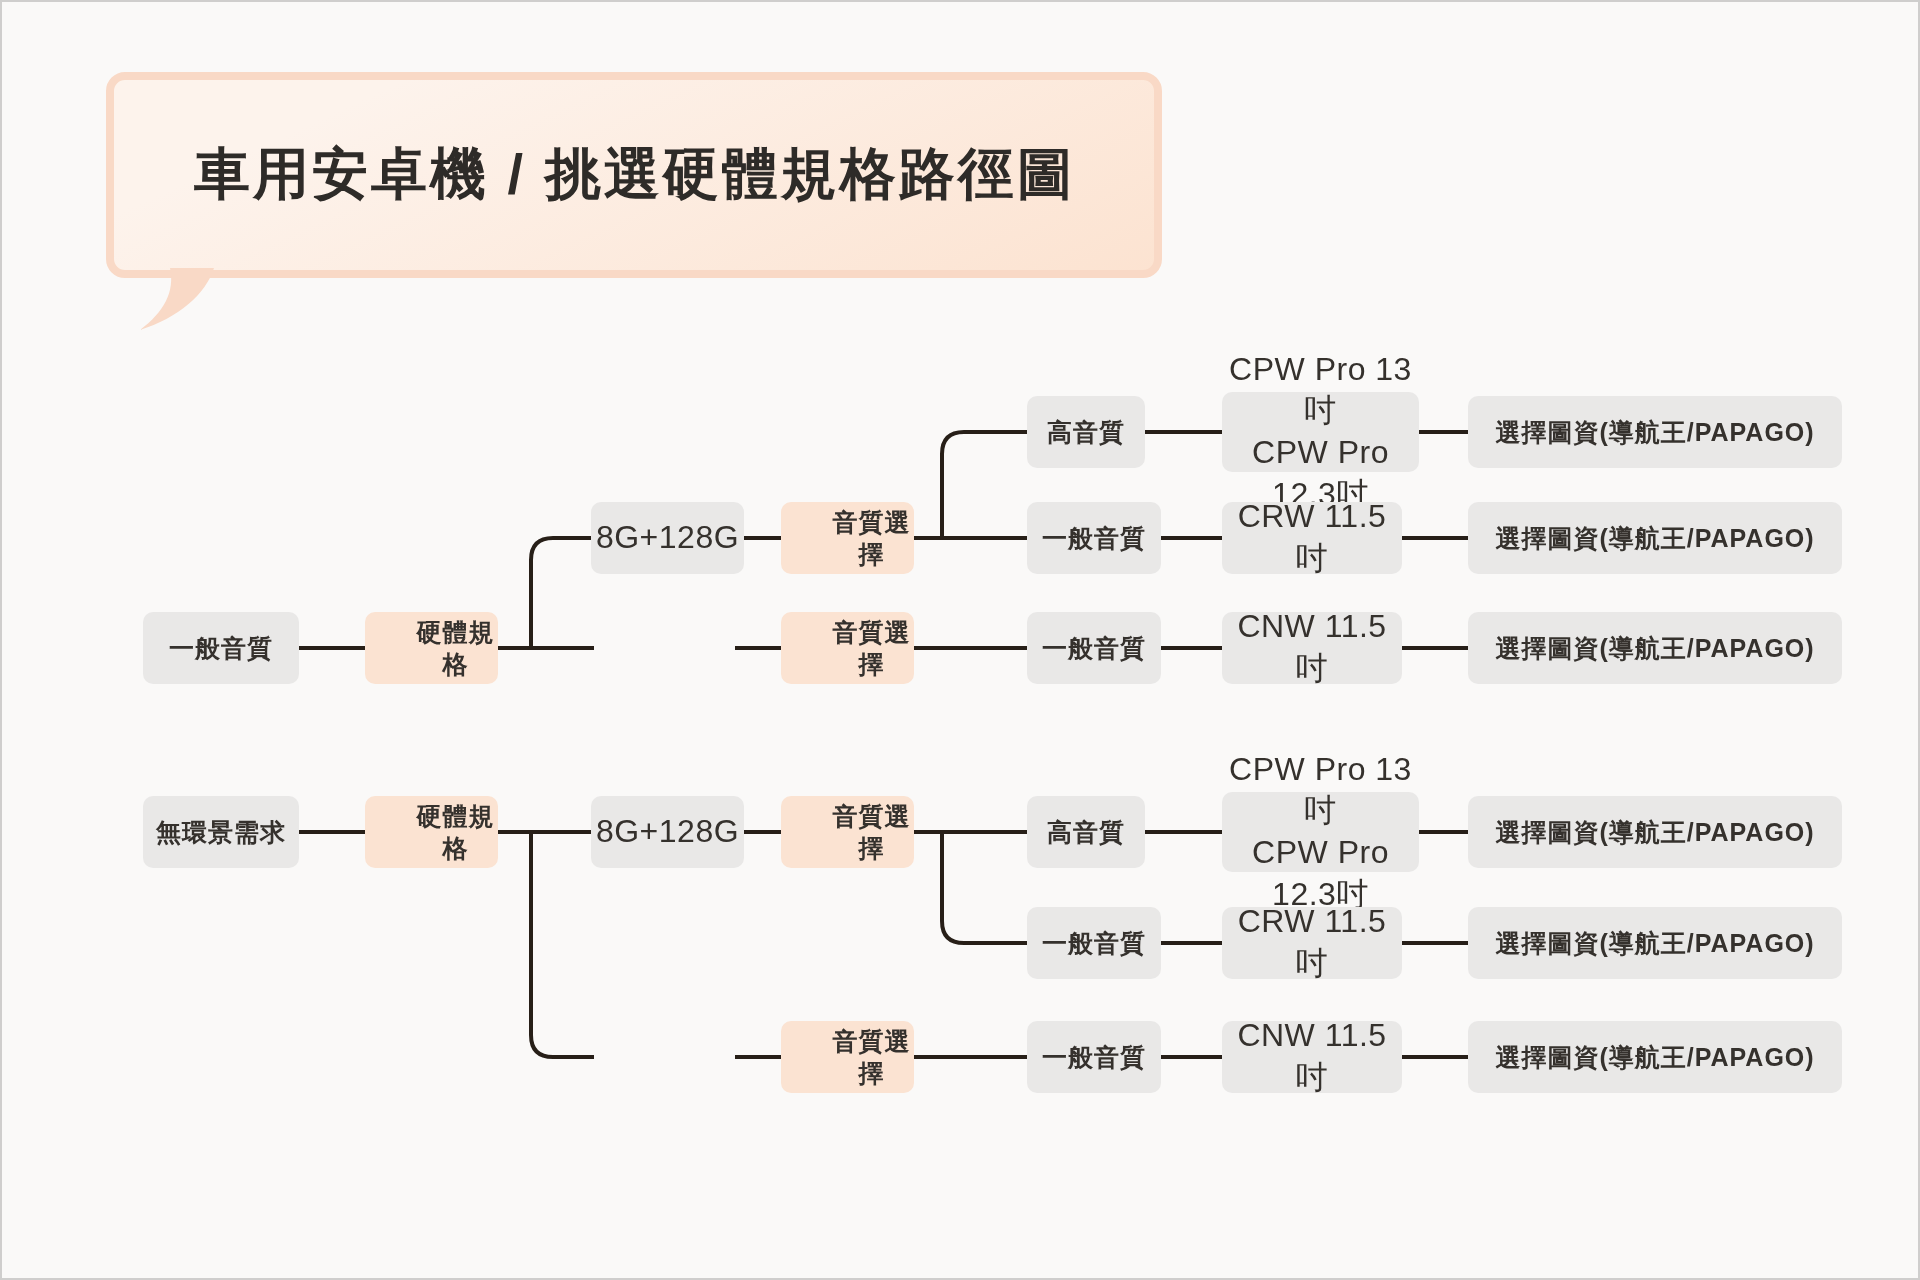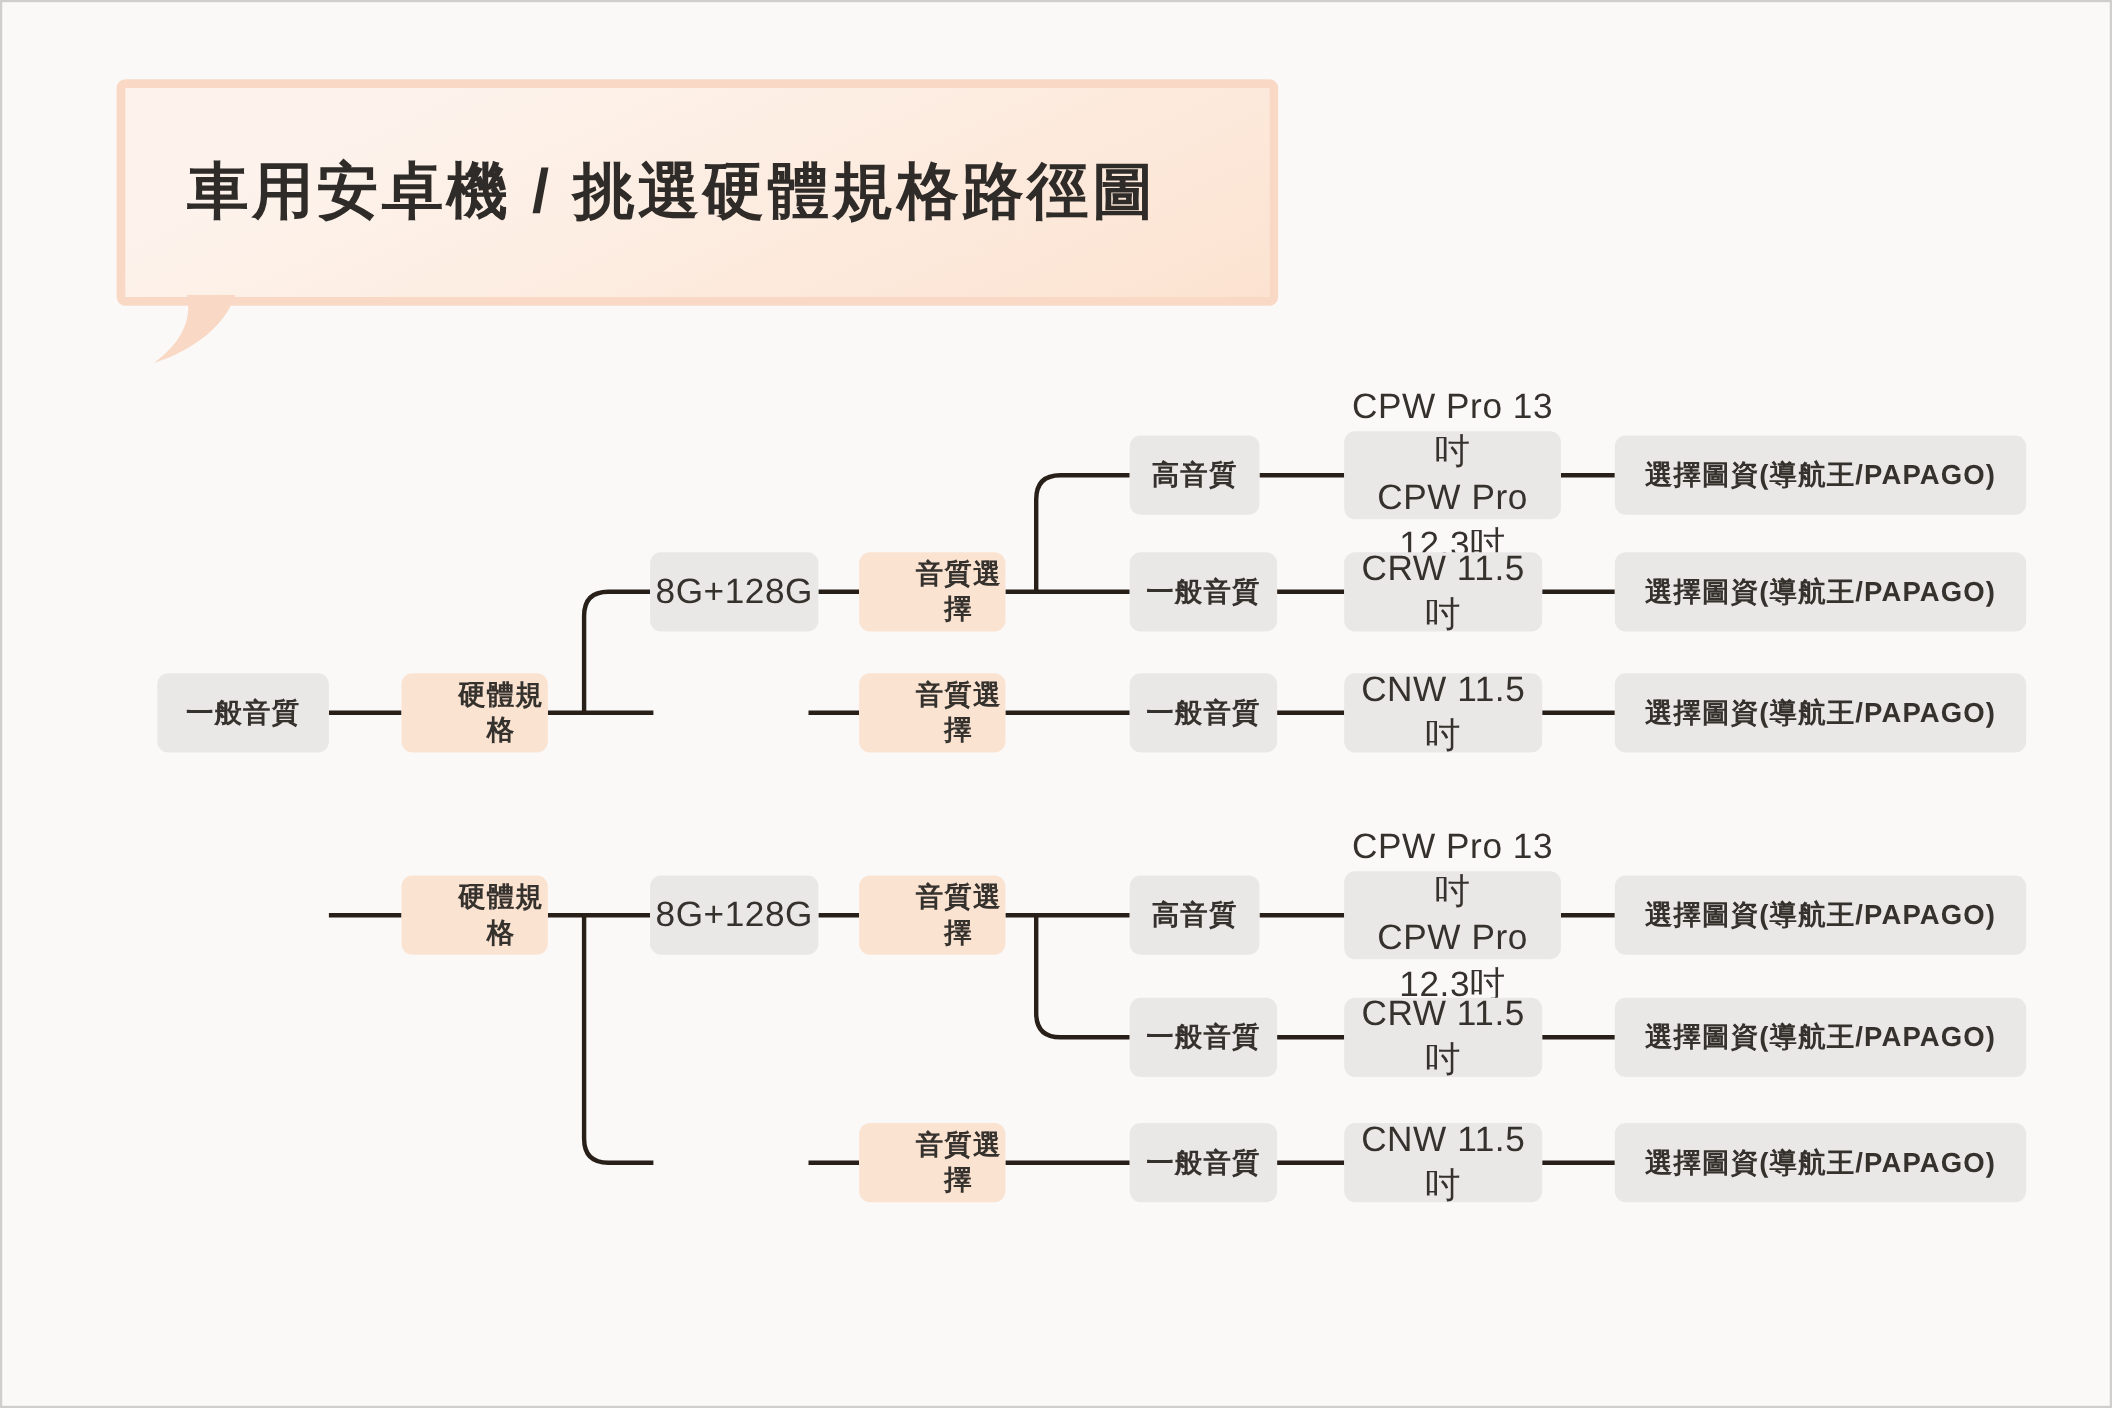--- a/index.html
+++ b/index.html
@@ -8,24 +8,24 @@
     --background:#faf9f8; --page-border:#cfcecd;
   }
   html,body{margin:0;padding:0;}
   .page{
     position:relative; width:1920px; height:1280px; box-sizing:border-box;
     background:var(--background); border:2px solid var(--page-border); overflow:hidden;
     font-family:"Liberation Sans",sans-serif;
   }
   .bubble{
     position:absolute; left:104px; top:70px; width:1056px; height:206px;
-    box-sizing:border-box; border-radius:8px;
+    box-sizing:border-box; border-radius:19px;
     border:8px solid var(--bubble-border);
     background:linear-gradient(155deg, var(--bubble-fill-start) 20%, var(--bubble-fill-end) 100%);
-    display:flex; align-items:center; padding-left:56px;
+    display:flex; align-items:center; padding-left:80px;
   }
   .bubble-tail{ position:absolute; left:138px; top:266px; }
   .title{
     font-size:56px; font-weight:700; color:#2e2b28; margin:0; letter-spacing:3px;
     font-family:"Liberation Sans",sans-serif;
   }
   .wires{ position:absolute; left:0; top:0; }
   .wires path{ stroke:var(--line); stroke-width:4; fill:none; stroke-linejoin:round; }
   .node{
     position:absolute; box-sizing:border-box;
@@ -96,20 +96,21 @@
   <div class="node gray" style="--x:1025; --cy:536; --w:134;">一般音質</div>
   <div class="node gray" style="--x:1025; --cy:646; --w:134;">一般音質</div>
   <div class="node gray latin" style="--x:1220; --cy:430; --w:197; --h:80;">CPW Pro 13吋
 CPW Pro 12.3吋</div>
   <div class="node gray latin" style="--x:1220; --cy:536; --w:180;">CRW 11.5吋</div>
   <div class="node gray latin" style="--x:1220; --cy:646; --w:180;">CNW 11.5吋</div>
   <div class="node gray" style="--x:1466; --cy:430; --w:374;">選擇圖資(導航王/PAPAGO)</div>
   <div class="node gray" style="--x:1466; --cy:536; --w:374;">選擇圖資(導航王/PAPAGO)</div>
   <div class="node gray" style="--x:1466; --cy:646; --w:374;">選擇圖資(導航王/PAPAGO)</div>
 
+  <div class="node gray" style="--x:141;  --cy:830; --w:156;">無環景需求</div>
   <div class="node peach" style="--x:363;  --cy:830; --w:133;">硬體規格</div>
   <div class="node gray latin" style="--x:589; --cy:830; --w:153;">8G+128G</div>
   <div class="node peach" style="--x:779;  --cy:830; --w:133;">音質選擇</div>
   <div class="node peach" style="--x:779;  --cy:1055; --w:133;">音質選擇</div>
   <div class="node gray" style="--x:1025; --cy:830; --w:118;">高音質</div>
   <div class="node gray" style="--x:1025; --cy:941; --w:134;">一般音質</div>
   <div class="node gray" style="--x:1025; --cy:1055; --w:134;">一般音質</div>
   <div class="node gray latin" style="--x:1220; --cy:830; --w:197; --h:80;">CPW Pro 13吋
 CPW Pro 12.3吋</div>
   <div class="node gray latin" style="--x:1220; --cy:941; --w:180;">CRW 11.5吋</div>

